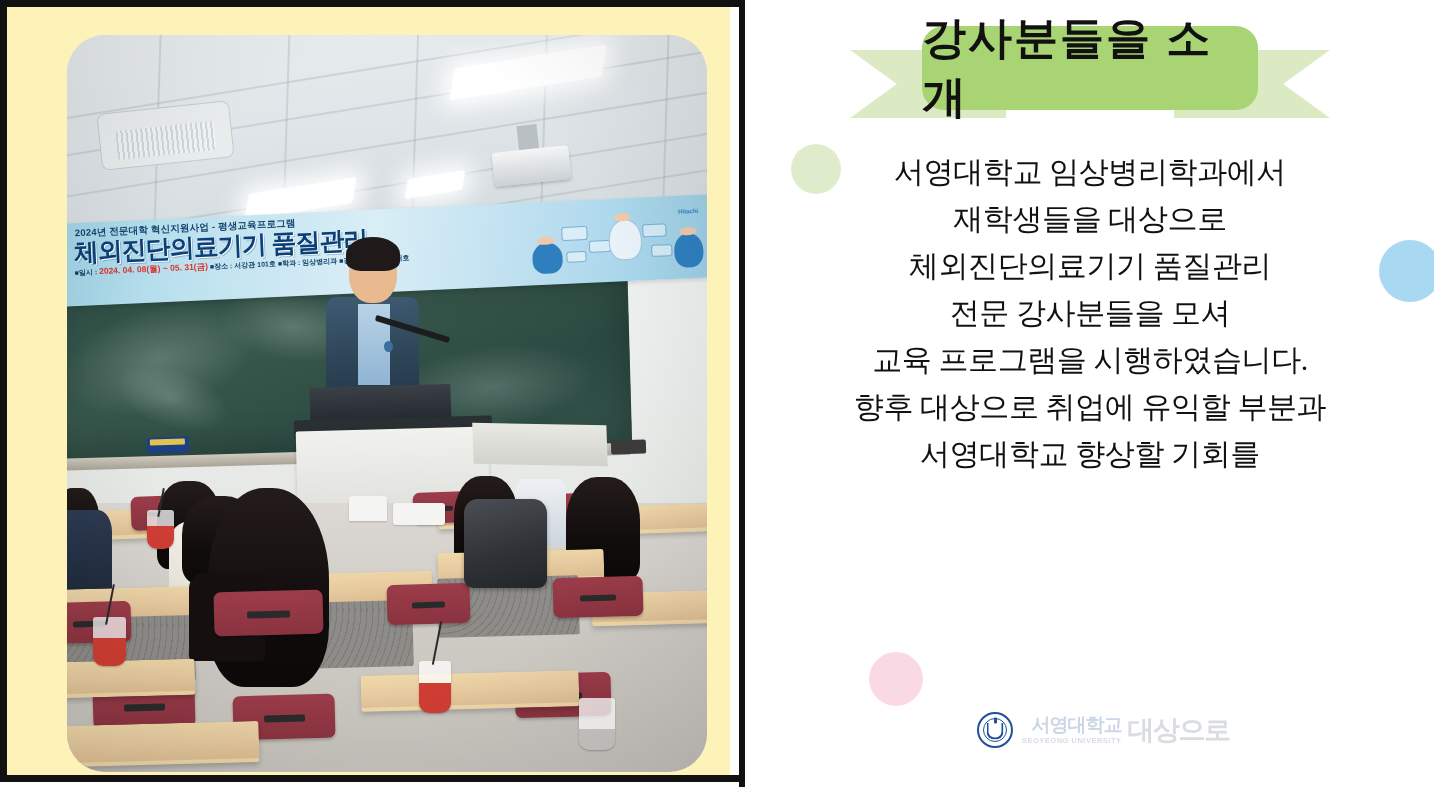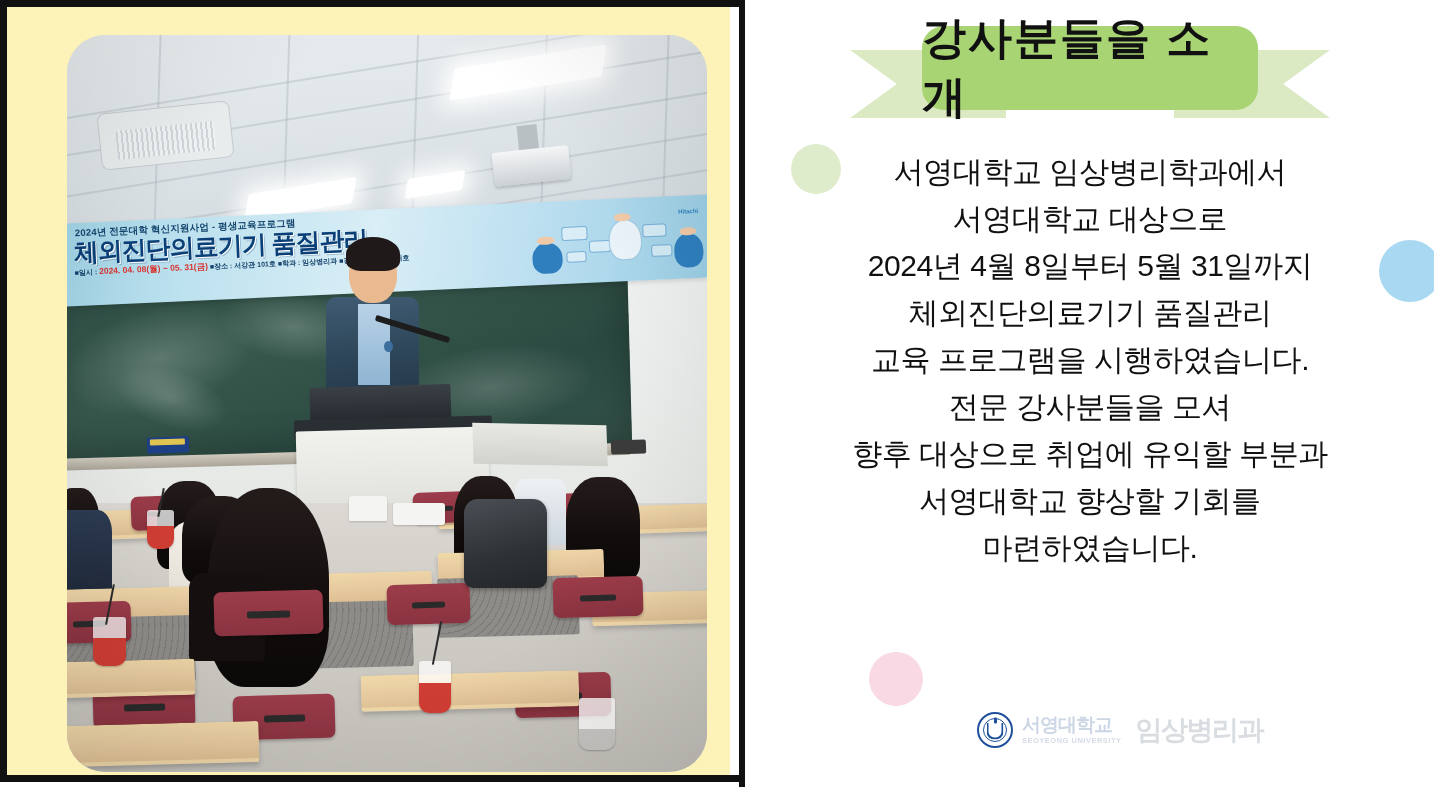--- a/index.html
+++ b/index.html
@@ -312,21 +312,21 @@
   .deco.blue{left:634px;top:240px;width:62px;height:62px;background:#a9d8f2;}
   .deco.pink{left:124px;top:652px;width:54px;height:54px;background:#f9d9e4;}
   .body-text{
     position:absolute;left:30px;top:148px;width:630px;
     text-align:center;
     font-size:30px;line-height:47px;
     color:#111111;
     font-family:"Liberation Sans","DejaVu Sans",sans-serif;
     letter-spacing:-.4px;
   }
-  .body-text .ln{display:block;}
+  .body-text .ln{display:block;font-family:Liberation Serif, serif;}
   
   .footer-logo{
     position:absolute;left:232px;top:712px;
     display:flex;align-items:center;gap:9px;
   }
   .emblem{
     position:relative;width:32px;height:32px;border-radius:50%;
     background:#ffffff;
     border:2px solid #20509c;
     box-shadow:0 0 0 1.5px #ffffff,0 1px 2px rgba(0,0,0,.12);
@@ -340,21 +340,21 @@
     position:absolute;left:50%;top:52%;transform:translate(-50%,-50%);
     width:13px;height:15px;
     border:2.5px solid #20509c;
     border-top:none;
     border-radius:0 0 8px 8px;
   }
   .emblem-mark::after{
     content:"";position:absolute;left:50%;top:-5px;transform:translateX(-50%);
     width:3px;height:6px;background:#20509c;border-radius:1px;
   }
-  .logo-texts{display:flex;align-items:center;gap:14px;}
+  .logo-texts{display:flex;align-items:center;gap:6px;text-align:right;}
   .logo-ko{
     font-size:19px;font-weight:700;color:#b9c7dc;letter-spacing:-1px;
     line-height:1;opacity:.72;
   }
   .logo-en{
     font-size:7.5px;font-weight:700;color:#c4cedd;letter-spacing:.5px;
     line-height:1;margin-top:3px;opacity:.72;
   }
   .logo-stack{display:flex;flex-direction:column;}
   .logo-dept{
@@ -514,37 +514,35 @@
         <span class="ribbon-title">강사분들을 소개</span>
       </div>
     </div>
 
     <div class="deco green"></div>
     <div class="deco blue"></div>
     <div class="deco pink"></div>
 
     <div class="body-text">
       <span class="ln">서영대학교 임상병리학과에서</span>
-      <span class="ln">서영대학교 대상으로</span>
-      <span class="ln">2024년 4월 8일부터 5월 31일까지</span>
+      <span class="ln">재학생들을 대상으로</span>
       <span class="ln">체외진단의료기기 품질관리</span>
+      <span class="ln">전문 강사분들을 모셔</span>
       <span class="ln">교육 프로그램을 시행하였습니다.</span>
-      <span class="ln">전문 강사분들을 모셔</span>
       <span class="ln">향후 대상으로 취업에 유익할 부분과</span>
       <span class="ln">서영대학교 향상할 기회를</span>
-      <span class="ln">마련하였습니다.</span>
     </div>
 
     <div class="footer-logo">
       <div class="emblem">
         <div class="emblem-mark"></div>
       </div>
       <div class="logo-texts">
         <div class="logo-stack">
           <span class="logo-ko">서영대학교</span>
           <span class="logo-en">SEOYEONG UNIVERSITY</span>
         </div>
-        <span class="logo-dept">임상병리과</span>
+        <span class="logo-dept">대상으로</span>
       </div>
     </div>
 
   </div>
 </div>
 
 </body></html>

